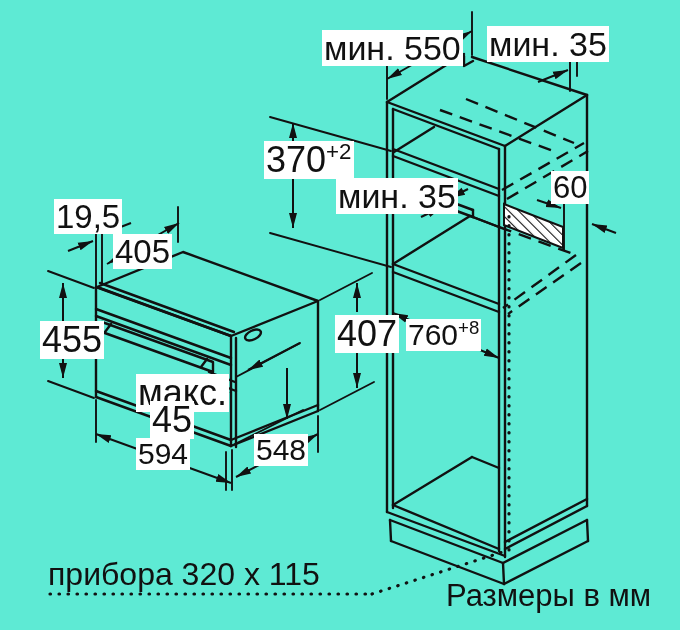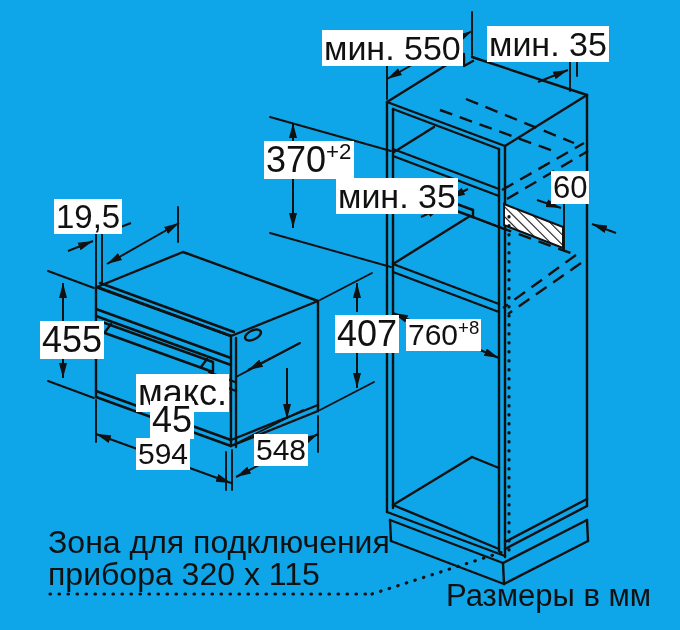--- a/index.html
+++ b/index.html
@@ -1,17 +1,17 @@
 <!DOCTYPE html>
 <html><head>
 <meta charset="utf-8">
 <style>
   html,body{margin:0;padding:0;background:#fff;}
   #stage{
-    position:relative;width:680px;height:630px;background:#0ea5e9;overflow:hidden;
+    position:relative;width:680px;height:630px;background:#5eead4;overflow:hidden;
     font-family:"Liberation Sans", sans-serif;color:#111;
   }
   #stage svg{position:absolute;left:0;top:0;}
   .lbl{
     position:absolute;background:#fff;line-height:1;white-space:nowrap;
     font-family:"Liberation Sans", sans-serif;color:#111;padding:1px 2px;
   }
   .lbl sup{font-size:62%;vertical-align:super;line-height:0;}
   .f34{font-size:34px;}
   .f36{font-size:36px;}
@@ -181,30 +181,30 @@
   <div class="lbl f34" style="left:487px;top:26px;">мин. 35</div>
 
   <div class="lbl f36" style="left:264px;top:141px;">
     <span>370</span><sup>+2</sup>
   </div>
 
   <div class="lbl f34" style="left:336px;top:178px;">мин. 35</div>
   <div class="lbl f31" style="left:551px;top:171px;">60</div>
 
   <div class="lbl f33" style="left:54px;top:199px;">19,5</div>
+  <div class="lbl f33" style="left:113px;top:234px;">405</div>
   <div class="lbl f32" style="left:40px;top:321px;">455</div>
   <div class="lbl f32" style="left:335px;top:315px;">407</div>
 
   <div class="lbl f32" style="left:136px;top:374px;">макс.</div>
   <div class="lbl f32" style="left:150px;top:401px;">45</div>
 
   <div class="lbl f30" style="left:136px;top:438px;">594</div>
   <div class="lbl f30" style="left:254px;top:434px;">548</div>
 
   <div class="lbl f30" style="left:406px;top:319px;">
     <span>760</span><sup>+8</sup>
   </div>
 
-  <div class="lbl note" style="left:48px;top:526px;">Зона для подключения</div>
   <div class="lbl note" style="left:48px;top:558px;">прибора 320 x 115</div>
   <div class="lbl f31" style="left:444px;top:579px;background:transparent;">Размеры в мм</div>
 
 </div>
 
 </body></html>

